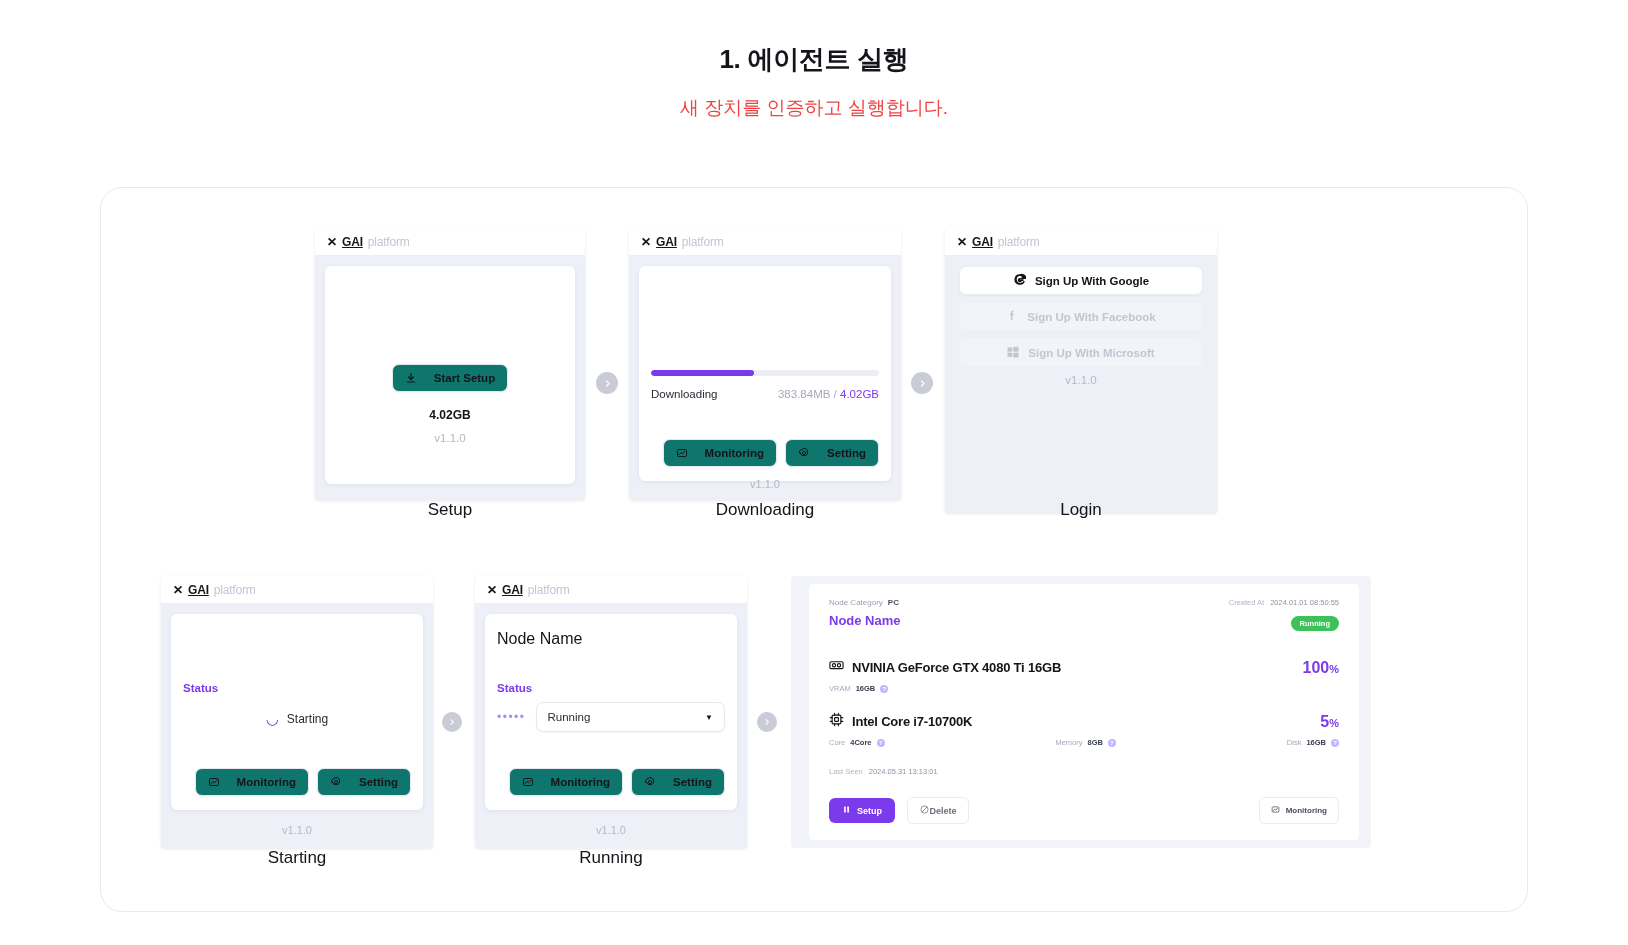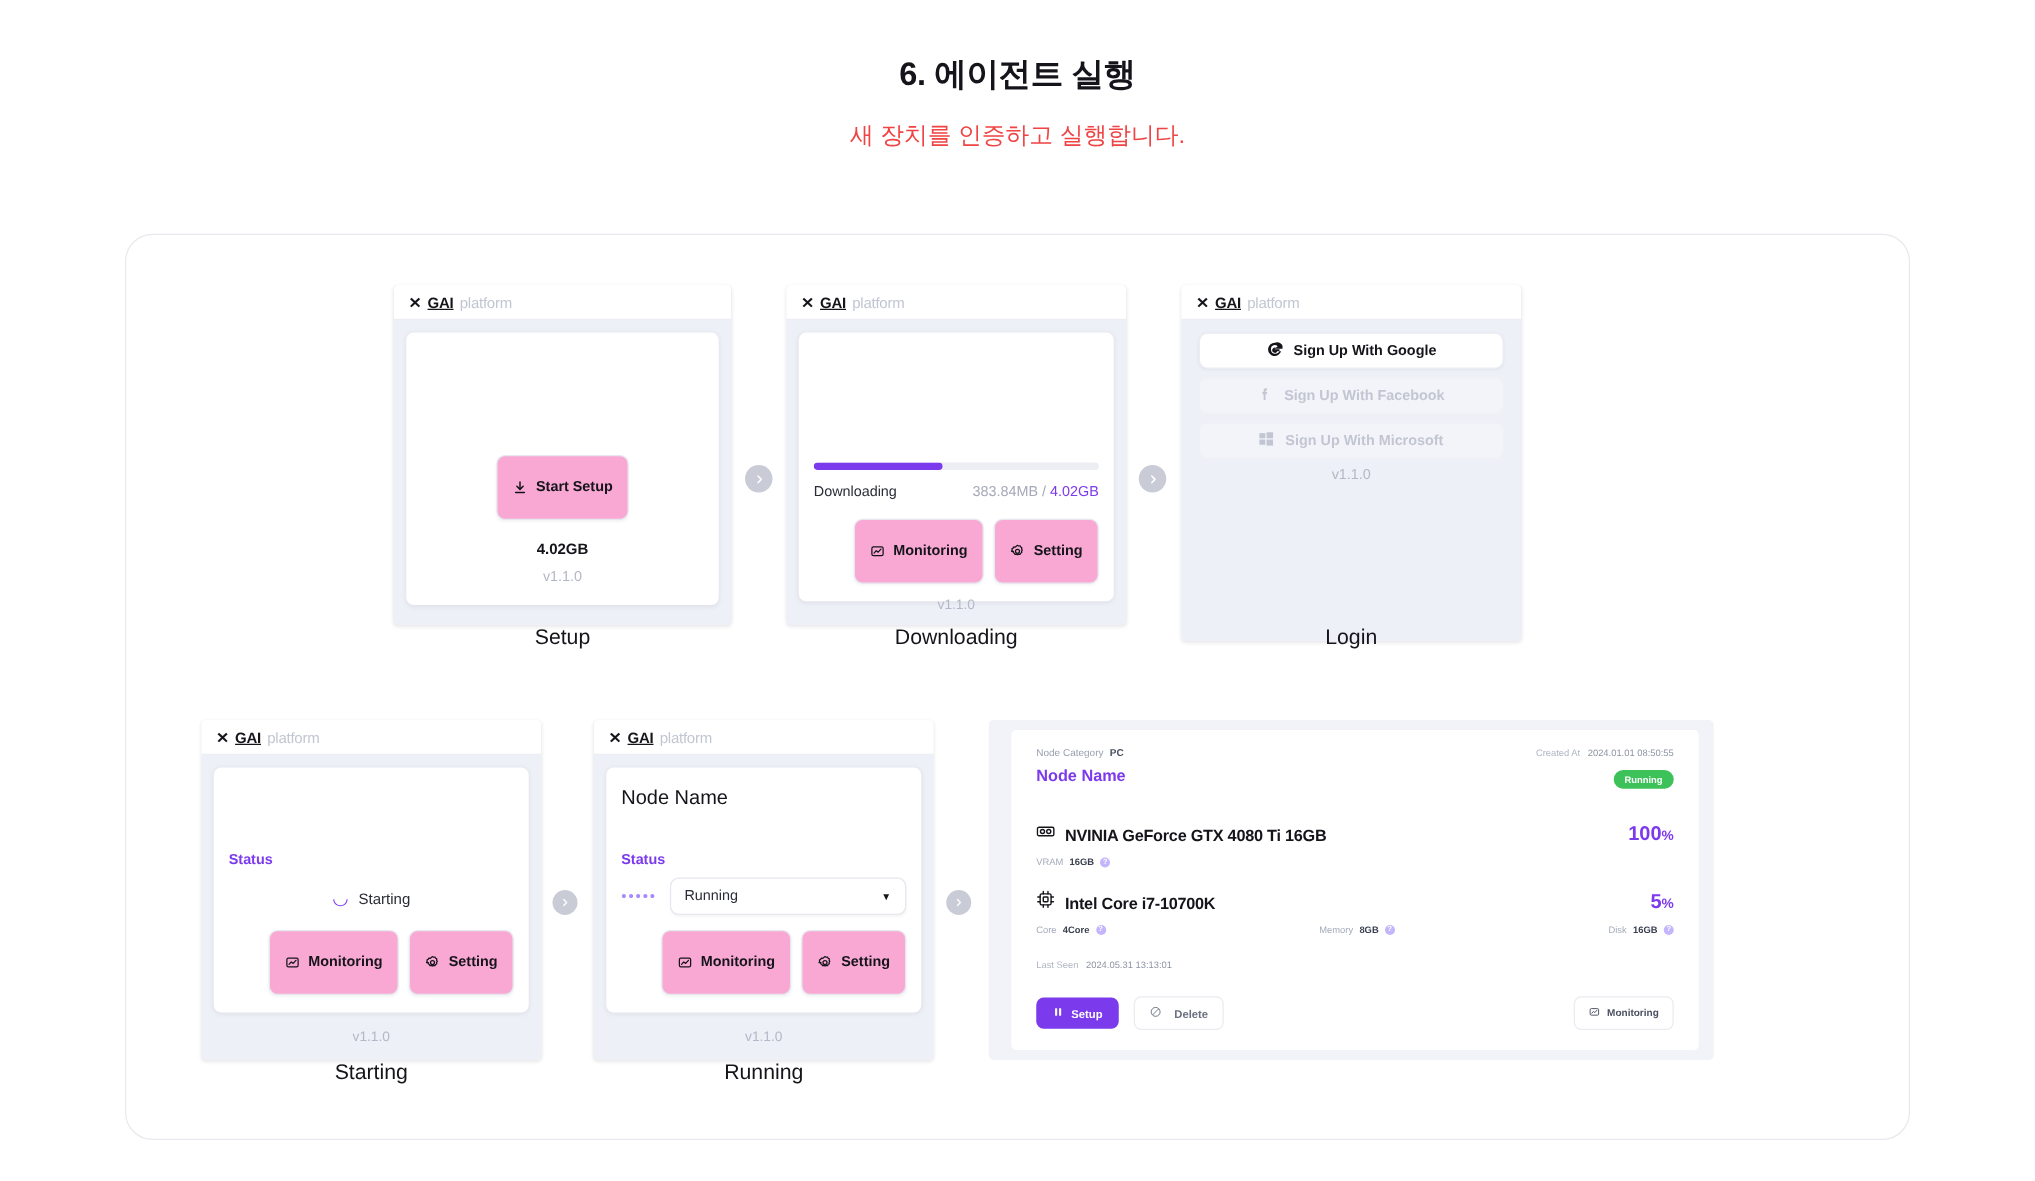--- a/index.html
+++ b/index.html
@@ -72,28 +72,28 @@
     position: absolute;
     left: 0; right: 0;
     text-align: center;
     font-size: 11px;
     color: #b4b8c6;
   }
 
   
   .btn {
     display: inline-flex; align-items: center; justify-content: center;
-    gap: 7px;
+    gap: 17px;
     border: 1px solid #e6e8ef;
-    background: #f9a8d4;
+    background: #0f766e;
     border-radius: 7px;
     font-size: 11.5px;
     font-weight: 700;
     color: #14141a;
-    padding: 19px 12px;
+    padding: 7px 12px;
     box-shadow: 0 1px 2px rgba(30,32,50,.05);
     white-space: nowrap;
   }
   .btn svg { display:block; }
 
   .caption {
     position: absolute;
     text-align: center;
     font-size: 17px;
     color: #14141a;
@@ -251,42 +251,42 @@
 
   .nd-footer { position: absolute; left: 20px; right: 20px; bottom: 16px; }
   .btn-stop {
     display: inline-flex; align-items: center; gap: 6px;
     background: #7c3aed; color: #fff;
     font-size: 9px; font-weight: 700;
     border-radius: 6px; padding: 7px 13px;
     border: none;
   }
   .btn-sm {
-    display: inline-flex; align-items: center; gap: 10px;
+    display: inline-flex; align-items: center; gap: 0;
     background: #fff; color: #6b7080;
     font-size: 9px; font-weight: 600;
     border: 1px solid #e9ebf1;
     border-radius: 6px; padding: 7px 12px;
     margin-left: 8px;
   }
   .btn-mon-right {
     position: absolute; right: 0; bottom: 0;
     display: inline-flex; align-items: center; gap: 6px;
     background: #fff; color: #4b5060;
     font-size: 8px; font-weight: 700;
     border: 1px solid #e9ebf1;
     border-radius: 6px; padding: 7px 11px;
   }
 </style>
 </head>
 <body>
 
 <div class="page">
 
-  <div class="page-title">6. 에이전트 실행</div>
+  <div class="page-title">1. 에이전트 실행</div>
   <div class="page-subtitle">새 장치를 인증하고 실행합니다.</div>
 
   <div class="panel">
 
     <div class="appwin" id="card-setup">
       <div class="titlebar">
         <span class="logo-x">✕</span>
         <span class="logo-gai">GAI</span>
         <span class="logo-plat">platform</span>
       </div>

